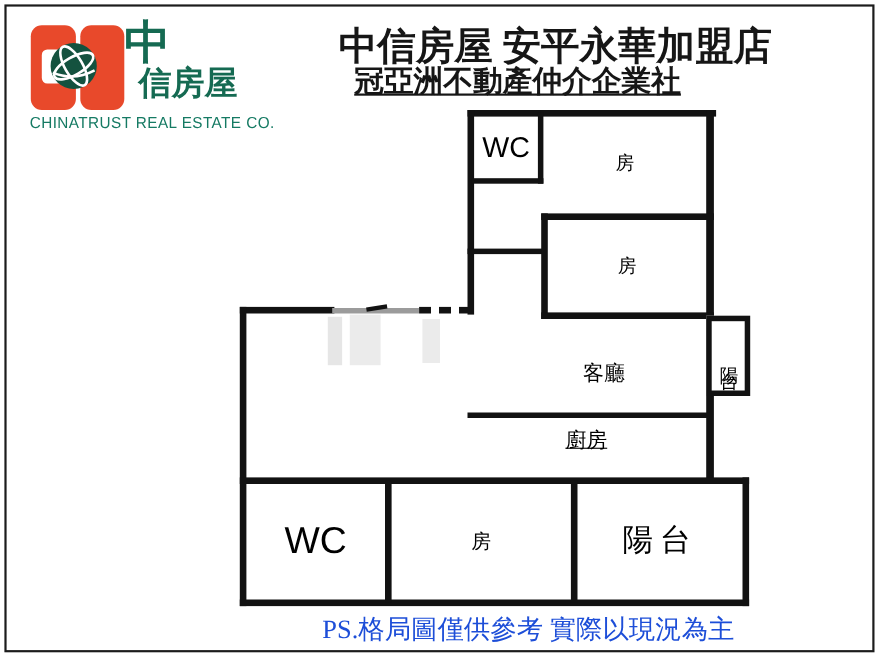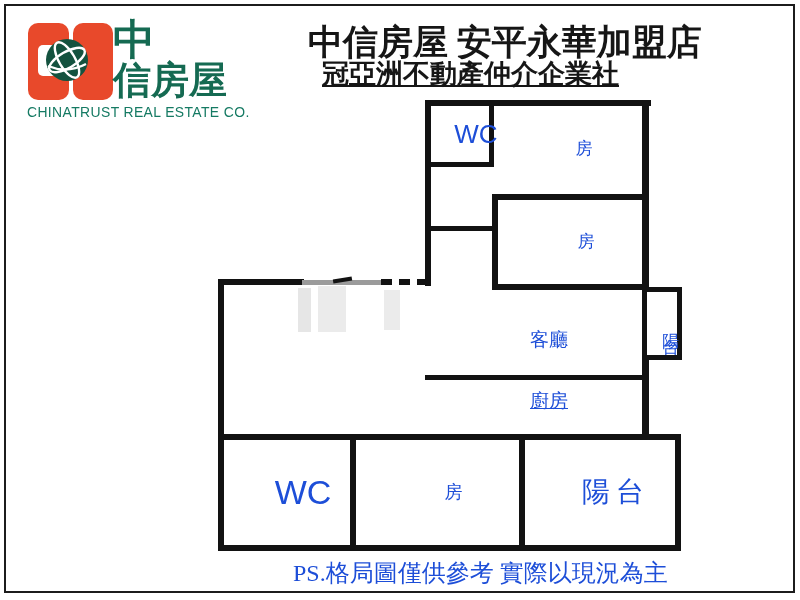--- a/index.html
+++ b/index.html
@@ -53,25 +53,24 @@
   
   .wall { background: #121212; }
   .wall-gray { background: #9b9b9b; }
   .wall-dashed {
     background: repeating-linear-gradient(90deg, #121212 0 11px, transparent 11px 18px);
   }
 
   
   .room-label {
     display: flex; align-items: center; justify-content: center;
-    color: #1d4ed8;
+    color: #000000;
     font-family: "Liberation Serif", serif;
     text-align: left;
     line-height: 1.1;
-    margin-left: 16px;
   }
   .latin { font-family: "Liberation Sans", sans-serif; }
   .v-text { writing-mode: vertical-rl; text-orientation: upright; letter-spacing: 4px; }
 
   #balcony-side-box {
     left: 642px; top: 287px; width: 40px; height: 73px;
     border: 5px solid #121212;
     background: #ffffff;
     display: flex; align-items: center; justify-content: center;
     z-index: 3;
@@ -101,21 +100,21 @@
   <div id="logo-notch" class="abs" style="left:38px; top:45px; width:19px; height:31px;"></div>
   <svg class="abs" style="left:44px; top:37px;" width="46" height="46" viewBox="0 0 46 46">
     <circle cx="23" cy="23" r="21" fill="#14523f"></circle>
     <g stroke="#ffffff" stroke-width="2.4" fill="none">
       <ellipse cx="23" cy="23" rx="20" ry="8" transform="rotate(-30 23 23)"></ellipse>
       <ellipse cx="23" cy="23" rx="8" ry="20" transform="rotate(-30 23 23)"></ellipse>
       <path d="M4 29 Q 23 37 42 27"></path>
     </g>
   </svg>
   <div class="abs logo-cjk" style="left:113px; top:19px; font-size:42px;">中</div>
-  <div class="abs logo-cjk" style="left:113px; top:61px; font-size:38px;">信房屋</div>
+  <div class="abs logo-cjk" style="left:113px; top:61px; font-size:30px;padding-left:13px;">信房屋</div>
   <div id="logo-caption" class="abs" style="left:27px; top:104px;">CHINATRUST REAL ESTATE CO.</div>
 
   <div id="header-title" class="abs hdr">中信房屋 安平永華加盟店</div>
   <div id="header-subtitle" class="abs hdr">冠亞洲不動產仲介企業社</div>
 
   <div class="abs wm" style="left:298px; top:288px; width:13px; height:44px; opacity:.75;"></div>
   <div class="abs wm" style="left:318px; top:286px; width:28px; height:46px; opacity:.6;"></div>
   <div class="abs wm" style="left:384px; top:290px; width:16px; height:40px; opacity:.6;"></div>
 
   <div class="abs wall" style="left:425px; top:100px; width:226px; height:6px;"></div>
@@ -142,21 +141,21 @@
   <div class="abs wall" style="left:350px; top:437px; width:6px; height:111px;"></div>
   <div class="abs wall" style="left:519px; top:437px; width:6px; height:111px;"></div>
 
   <div id="balcony-side-box" class="abs">
     <span class="room-label v-text" style="font-size:17px;">陽台</span>
   </div>
 
   <div class="abs room-label latin" style="left:432px; top:104px; width:56px; height:60px; font-size:26px;">WC</div>
   <div class="abs room-label" style="left:494px; top:104px; width:148px; height:90px; font-size:17px;">房</div>
   <div class="abs room-label" style="left:498px; top:200px; width:144px; height:84px; font-size:17px;">房</div>
-  <div class="abs room-label" style="left:493px; top:328px; width:80px; height:24px; font-size:19px;">客廳</div>
+  <div class="abs room-label" style="left:509px; top:328px; width:80px; height:24px; font-size:19px;">客廳</div>
   <div class="abs room-label" style="left:493px; top:389px; width:80px; height:24px; font-size:19px;text-decoration:underline;">廚房</div>
   <div class="abs room-label latin" style="left:224px; top:440px; width:126px; height:105px; font-size:34px;">WC</div>
   <div class="abs room-label" style="left:356px; top:440px; width:163px; height:105px; font-size:18px;">房</div>
   <div class="abs room-label" style="left:525px; top:440px; width:150px; height:105px; font-size:28px; letter-spacing:6px;">陽台</div>
 
   <div id="footer-note" class="abs">PS.格局圖僅供參考 實際以現況為主</div>
 
 </div>
 
 </body></html>

